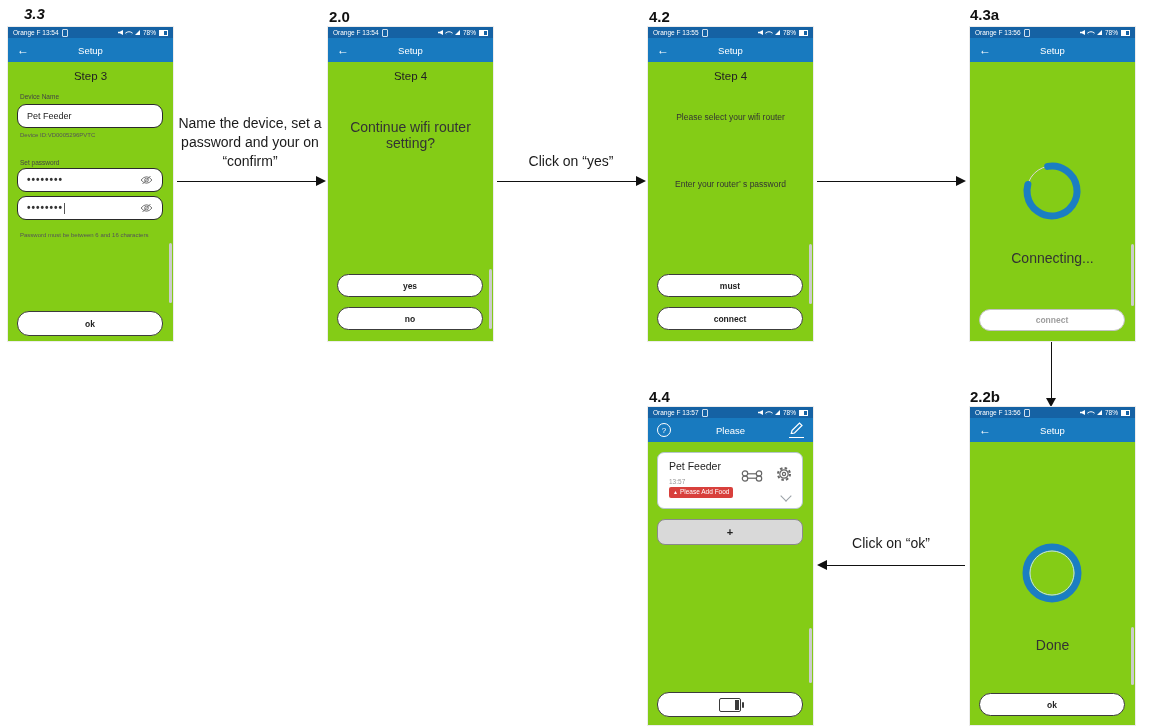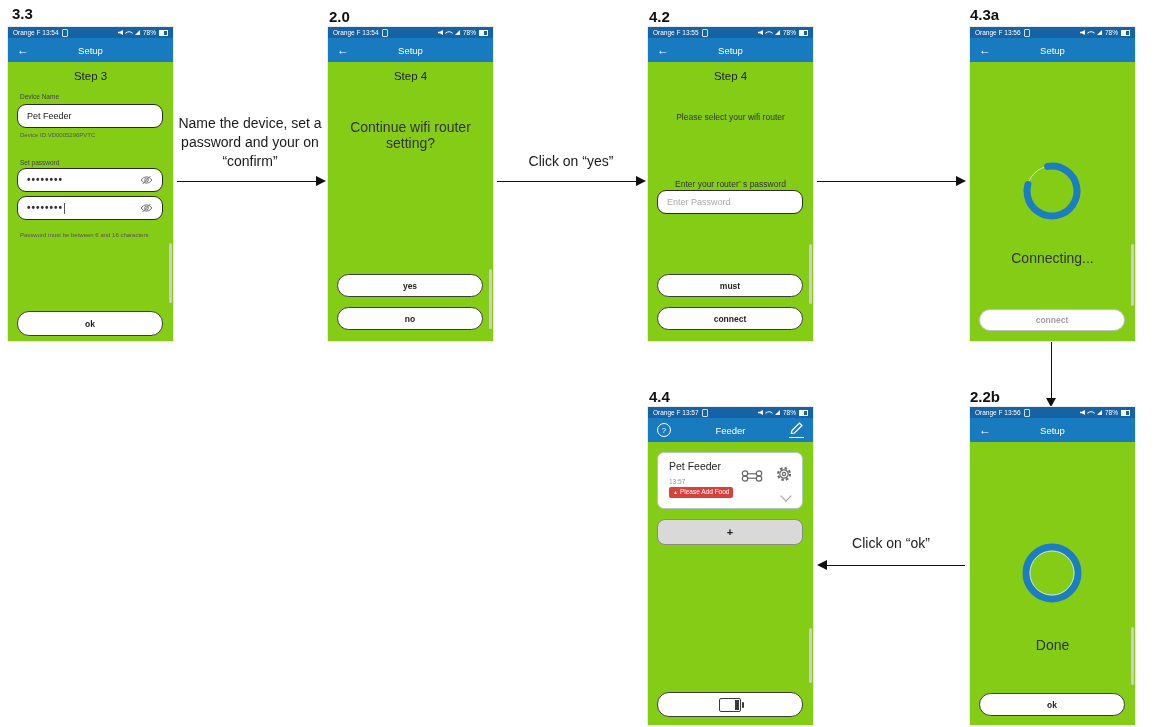--- a/index.html
+++ b/index.html
@@ -67,21 +67,21 @@
   .spincenter{position:absolute;left:50px;}
   .batt-big{width:20px;height:12px;border:1.5px solid #3a3a3a;border-radius:2px;position:relative;}
   .batt-big::after{content:'';position:absolute;right:1px;top:1px;bottom:1px;width:4px;background:#3a3a3a;}
   .batt-big::before{content:'';position:absolute;right:-4px;top:3px;width:2.5px;height:6px;background:#3a3a3a;border-radius:1px;}
 </style>
 </head>
 <body>
 
 <div class="stage">
 
-  <div class="figlabel" style="left:12px;top:5px;">3.3</div>
+  <div class="figlabel" style="left:24px;top:5px;font-style:italic;">3.3</div>
   <div class="figlabel" style="left:329px;top:8px;">2.0</div>
   <div class="figlabel" style="left:649px;top:8px;">4.2</div>
   <div class="figlabel" style="left:970px;top:6px;">4.3a</div>
   <div class="figlabel" style="left:649px;top:388px;">4.4</div>
   <div class="figlabel" style="left:970px;top:388px;">2.2b</div>
 
   <div class="note" style="left:175px;top:114px;width:150px;">Name the device, set a password and your on “confirm”</div>
   <div class="aline-h" style="left:177px;top:181px;width:140px;"></div>
   <div class="head-right" style="left:316px;top:176px;"></div>
 
@@ -194,23 +194,20 @@
         </div>
     </div>
     <div class="appbar">
       <span class="back">←</span>
       <span>Setup</span>
     </div>
     <div class="screen-body" style="height:279px;">
       <div class="step" style="top:8px;">Step 4</div>
       <div class="ctext" style="top:50px;font-size:8.5px;">Please select your wifi router</div>
       <div class="ctext" style="top:117px;font-size:8.5px;">Enter your router’ s password</div>
-      <div class="field" style="top:128px;">
-          <span class="placeholder">Enter Password</span>
-        </div>
       <div class="pill" style="top:212px;">must</div>
       <div class="pill" style="top:245px;">connect</div>
       <div class="scrollhint" style="top:182px;height:60px;"></div>
     </div>
   </div>
 
   <div class="phone" style="left:970px;top:27px;height:314px;">
     <div class="statusbar">
       <div class="sb-left">
           <span>Orange F  13:56</span>
@@ -252,21 +249,21 @@
           <span class="ico-wifi"></span>
           <span class="ico-signal"></span>
           <span>78%</span>
           <span class="ico-batt"></span>
         </div>
     </div>
     <div class="appbar">
       <span class="helpcirc">
           <i style="font-style:normal;">?</i>
         </span>
-      <span>Feeder</span>
+      <span>Please</span>
       <span class="pencil"><svg width="15" height="12" viewBox="0 0 15 12">
             <path d="M3 8.5 L10.5 1 L13 3.5 L5.5 11 L2.2 11.6 Z" fill="none" stroke="#fff" stroke-width="1.2"></path>
           </svg></span>
     </div>
     <div class="screen-body" style="height:283px;">
       <div class="card" style="top:10px;height:57px;">
         <div class="card-title">Pet Feeder</div>
         <div class="card-time">13:57</div>
         <div class="badge">
           <span class="warn">▲</span>

